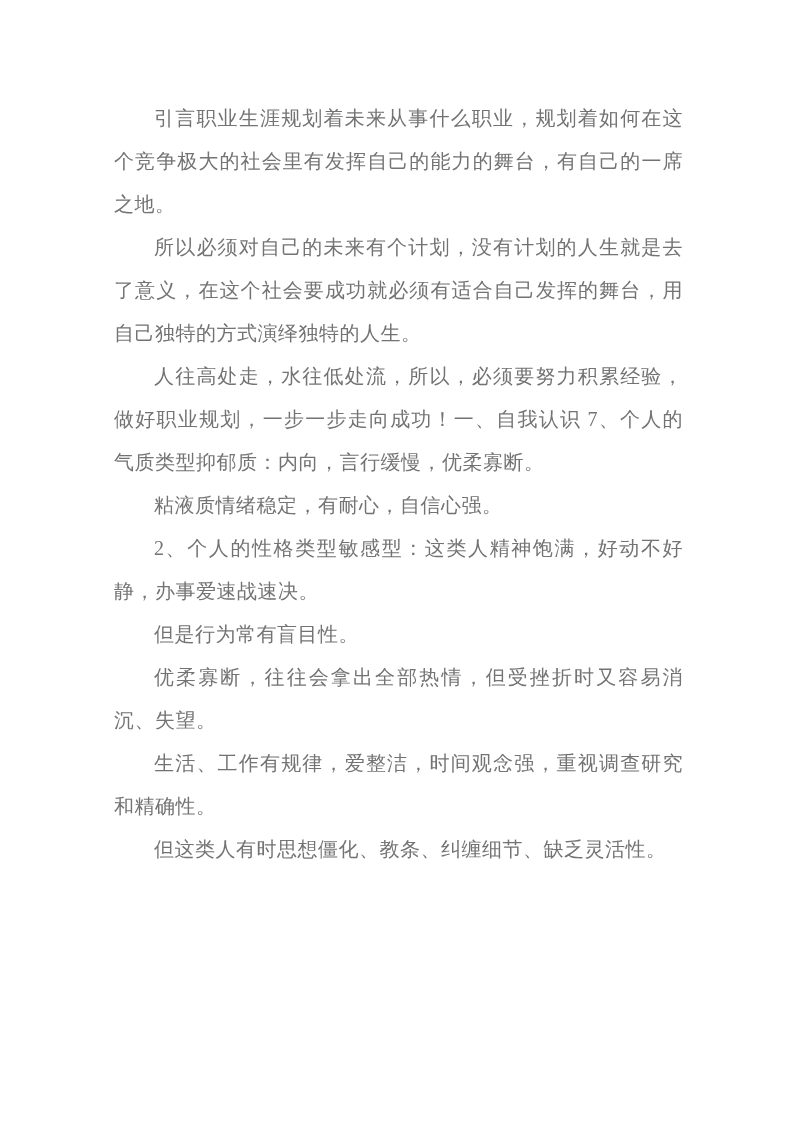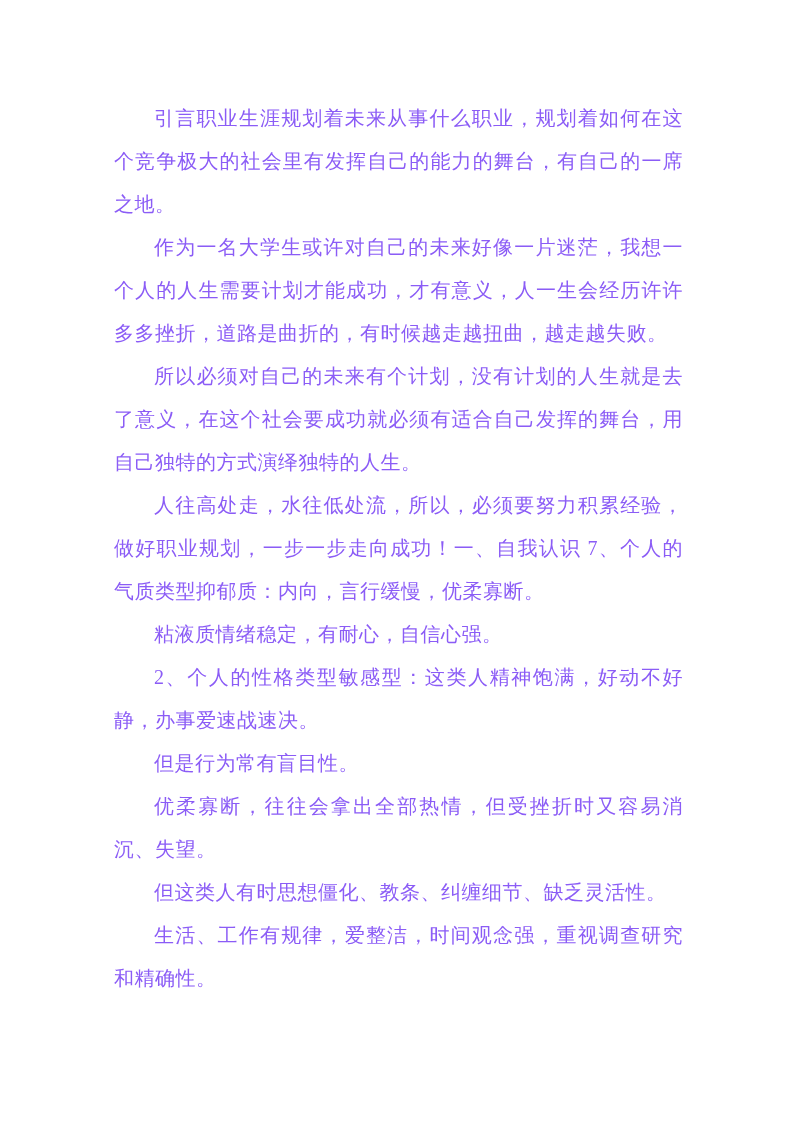--- a/index.html
+++ b/index.html
@@ -17,35 +17,34 @@
     width: 793px;
     height: 1122px;
     padding: 97px 110px 0 114px;
     background: #ffffff;
   }
   .page p {
     margin: 0;
     font-family: "Liberation Serif", "DejaVu Serif", serif;
     font-size: 20px;
     line-height: 43px;
-    color: #8b5cf6;
+    color: #737373;
     text-align: justify;
     text-justify: inter-ideograph;
     text-indent: 2em;
     letter-spacing: 0.5px;
     word-break: break-all;
   }
 </style>
 </head>
 <body>
 
 <div class="page">
   <p>引言职业生涯规划着未来从事什么职业，规划着如何在这个竞争极大的社会里有发挥自己的能力的舞台，有自己的一席之地。</p>
-  <p>作为一名大学生或许对自己的未来好像一片迷茫，我想一个人的人生需要计划才能成功，才有意义，人一生会经历许许多多挫折，道路是曲折的，有时候越走越扭曲，越走越失败。</p>
   <p>所以必须对自己的未来有个计划，没有计划的人生就是去了意义，在这个社会要成功就必须有适合自己发挥的舞台，用自己独特的方式演绎独特的人生。</p>
   <p>人往高处走，水往低处流，所以，必须要努力积累经验，做好职业规划，一步一步走向成功！一、自我认识 7、个人的气质类型抑郁质：内向，言行缓慢，优柔寡断。</p>
   <p>粘液质情绪稳定，有耐心，自信心强。</p>
   <p>2、个人的性格类型敏感型：这类人精神饱满，好动不好静，办事爱速战速决。</p>
   <p>但是行为常有盲目性。</p>
   <p>优柔寡断，往往会拿出全部热情，但受挫折时又容易消沉、失望。</p>
+  <p>生活、工作有规律，爱整洁，时间观念强，重视调查研究和精确性。</p>
   <p>但这类人有时思想僵化、教条、纠缠细节、缺乏灵活性。</p>
-  <p>生活、工作有规律，爱整洁，时间观念强，重视调查研究和精确性。</p>
 </div>
 
 </body></html>

